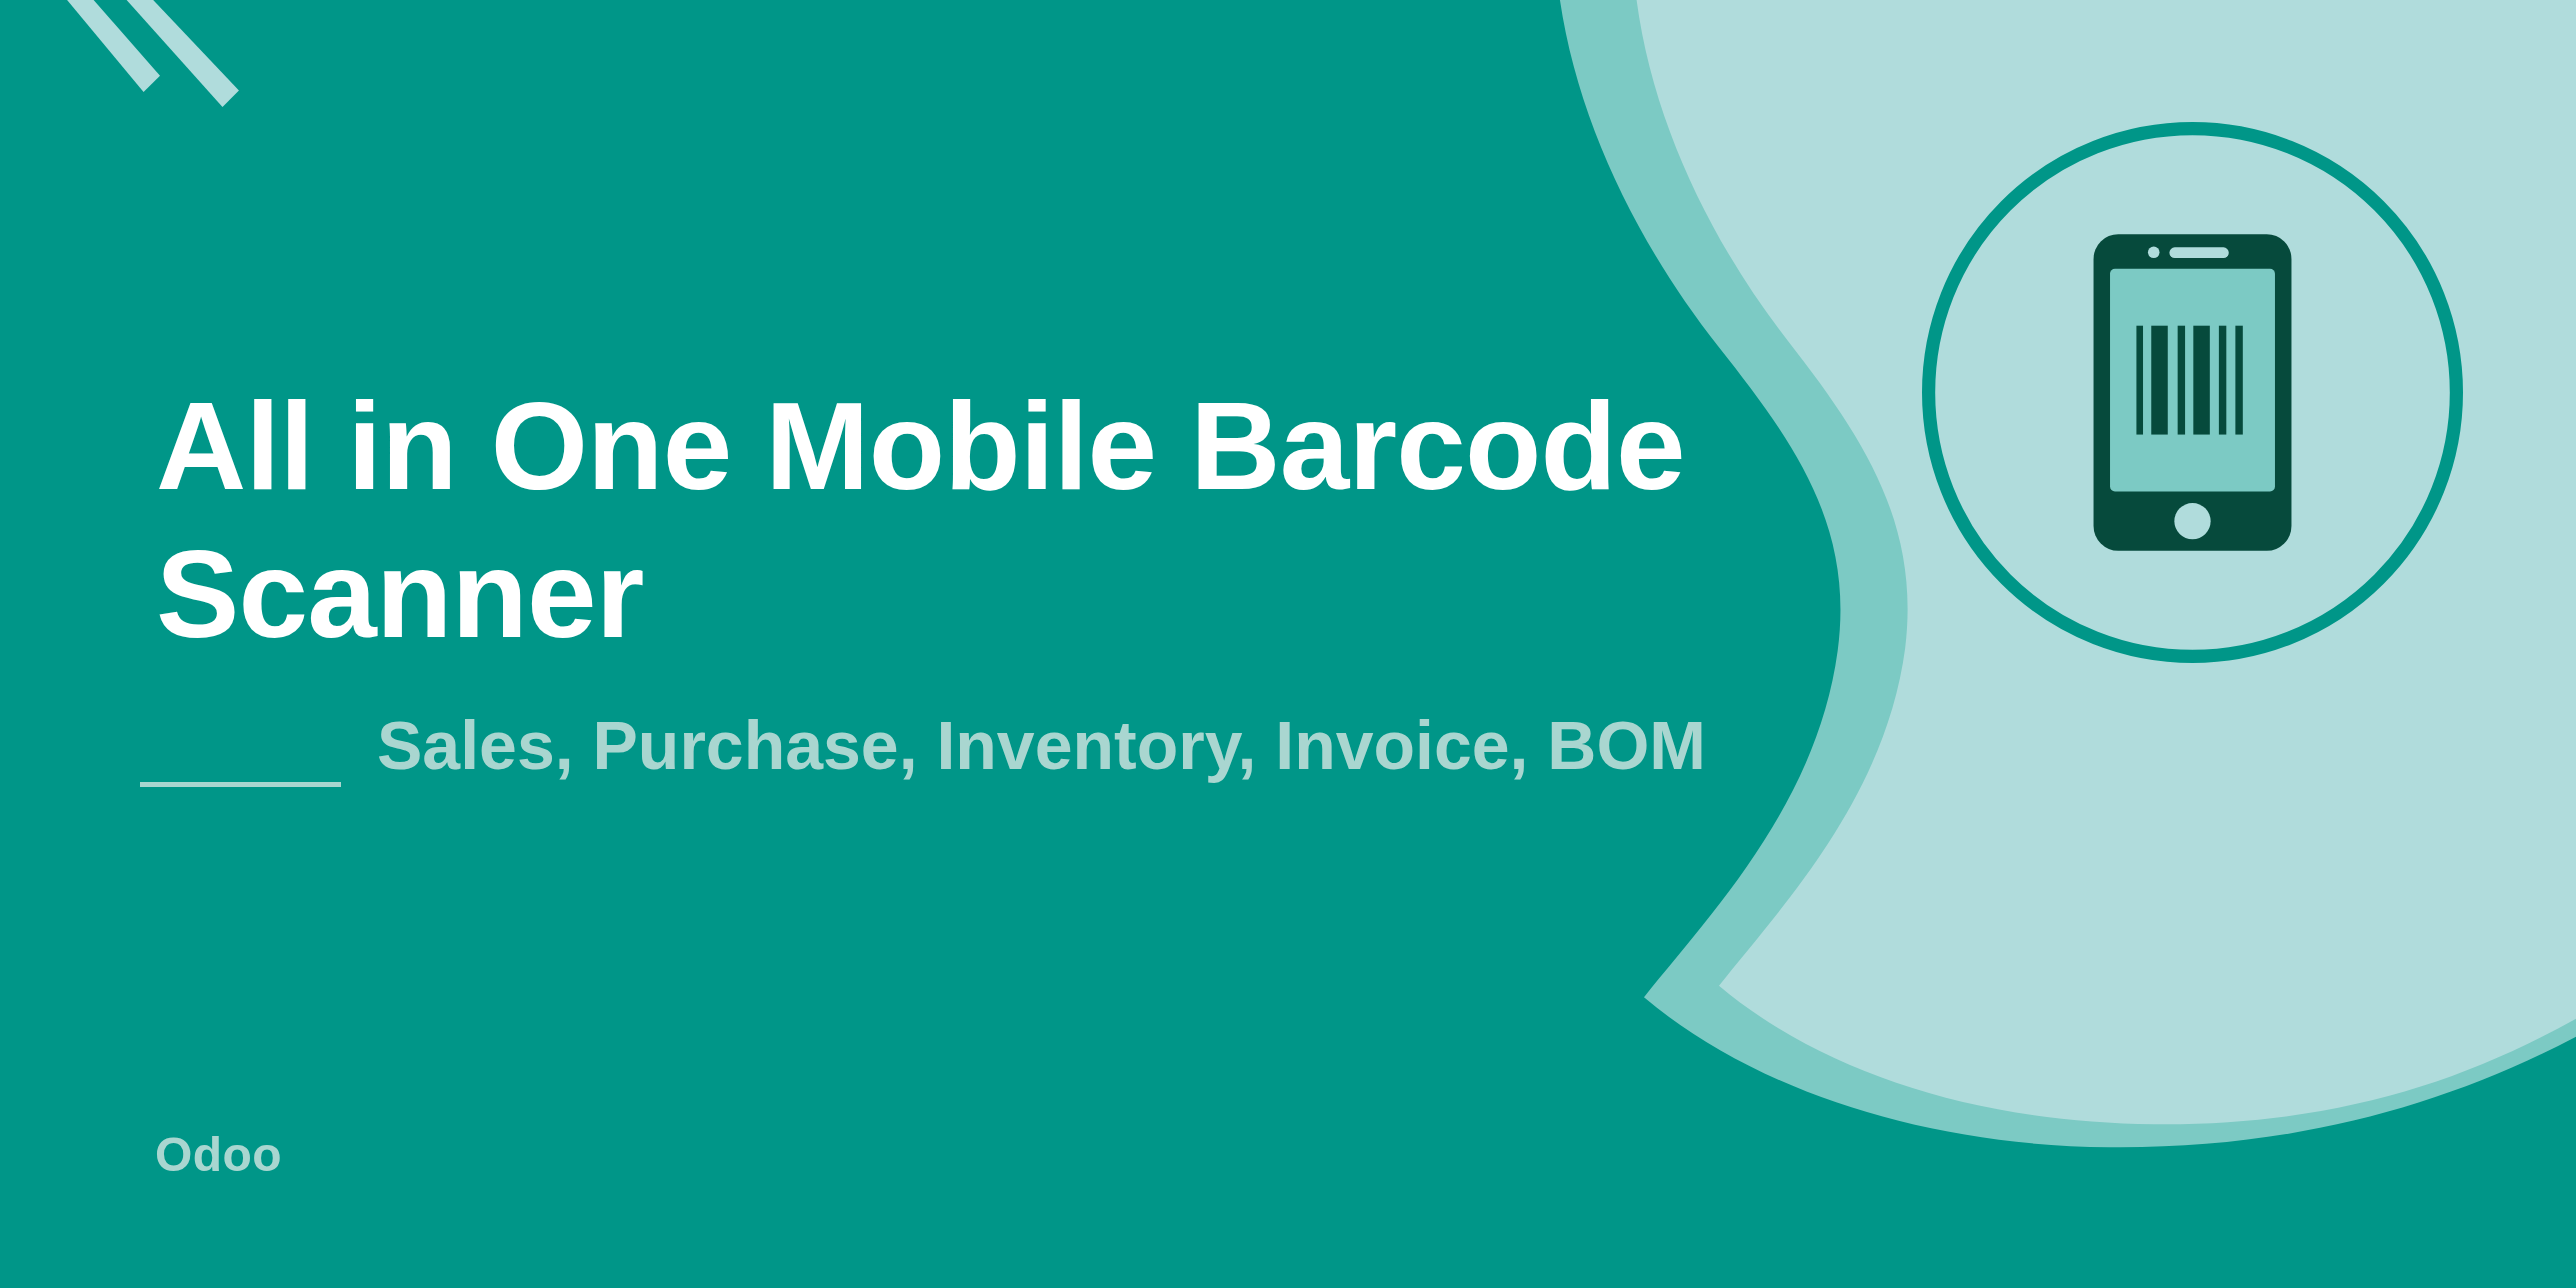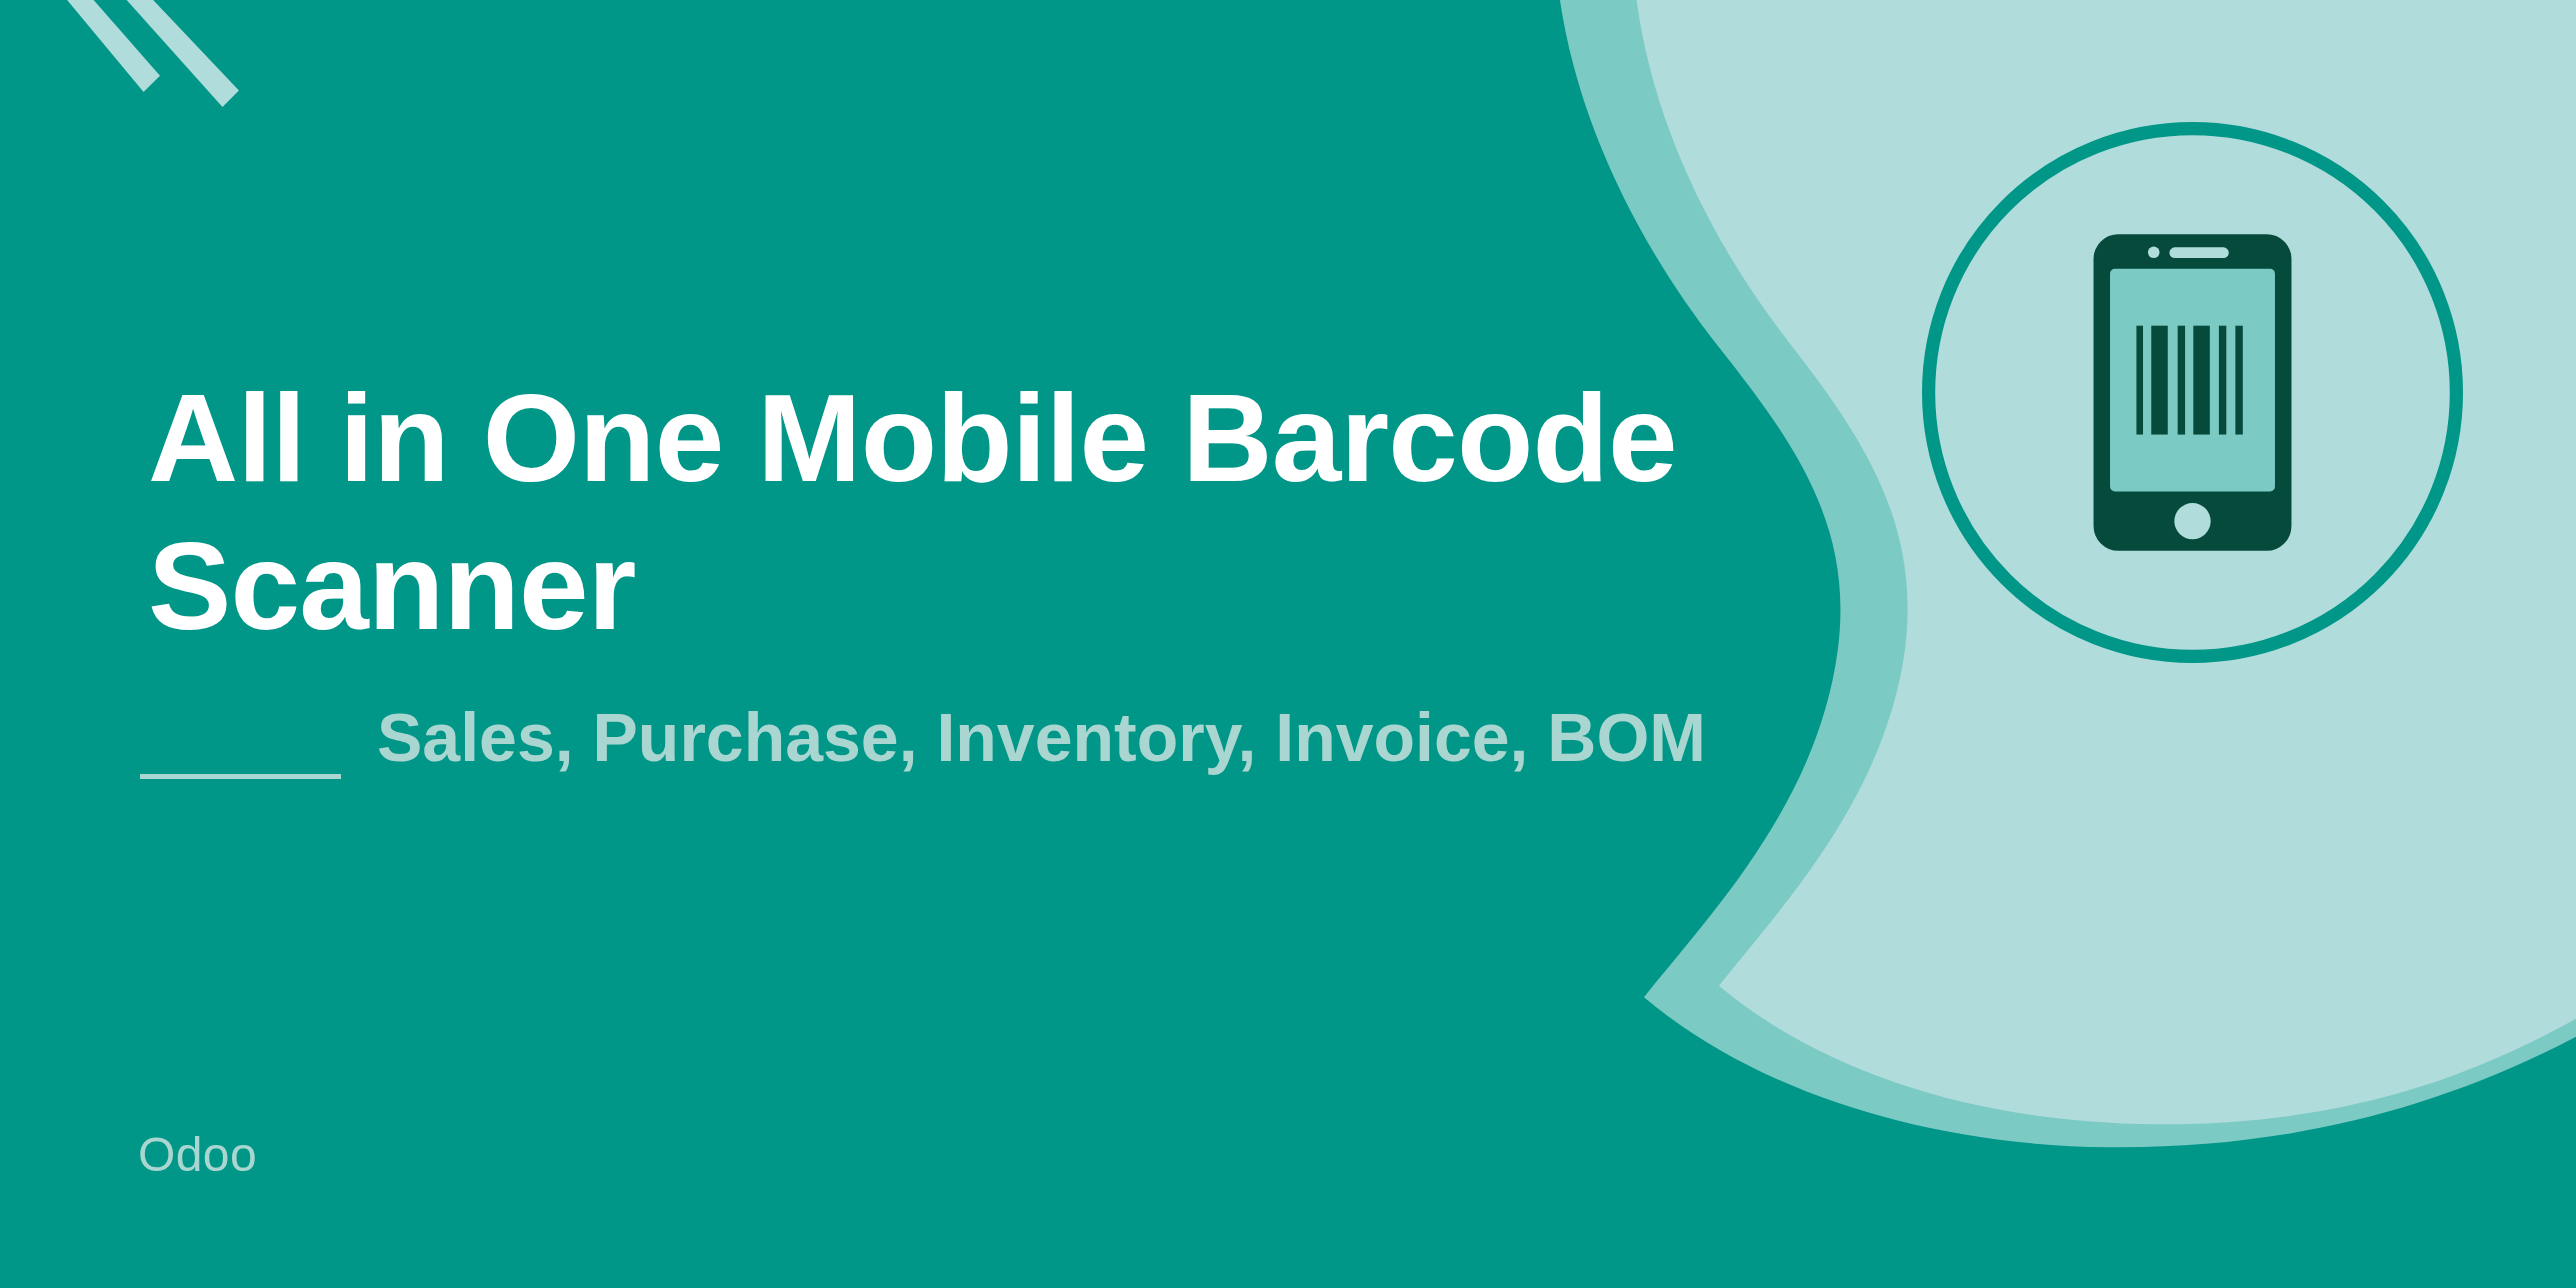--- a/index.html
+++ b/index.html
@@ -51,21 +51,21 @@
 
   
   .content {
     position: absolute;
     left: 140px;
     top: 356px;
     width: 1615px;
   }
 
   .headline {
-    margin: 8px;
+    margin: 16px;
     color: #ffffff;
     font-family: "Liberation Sans", sans-serif;
     font-size: 125px;
     font-weight: 700;
     line-height: 1.18;
     letter-spacing: -0.8px;
     max-width: 1549px;
     white-space: pre-line;
   }
 
@@ -89,27 +89,27 @@
     color: #a9d6d0;
     font-family: "Liberation Sans", sans-serif;
     font-size: 68px;
     font-weight: 600;
     line-height: 1.24;
     max-width: 1384px;
   }
 
   .footer-brand {
     position: absolute;
-    left: 138px;
+    left: 155px;
     top: 1127px;
     margin: 0;
     color: #a9d6d0;
     font-family: "Liberation Sans", sans-serif;
     font-size: 48px;
-    font-weight: 400;
+    font-weight: 700;
     letter-spacing: 0.4px;
   }
 </style>
 </head>
 <body>
 
 <div class="slide">
 
   <svg class="bg-art" viewBox="0 0 3126 1564" preserveAspectRatio="none">
 

